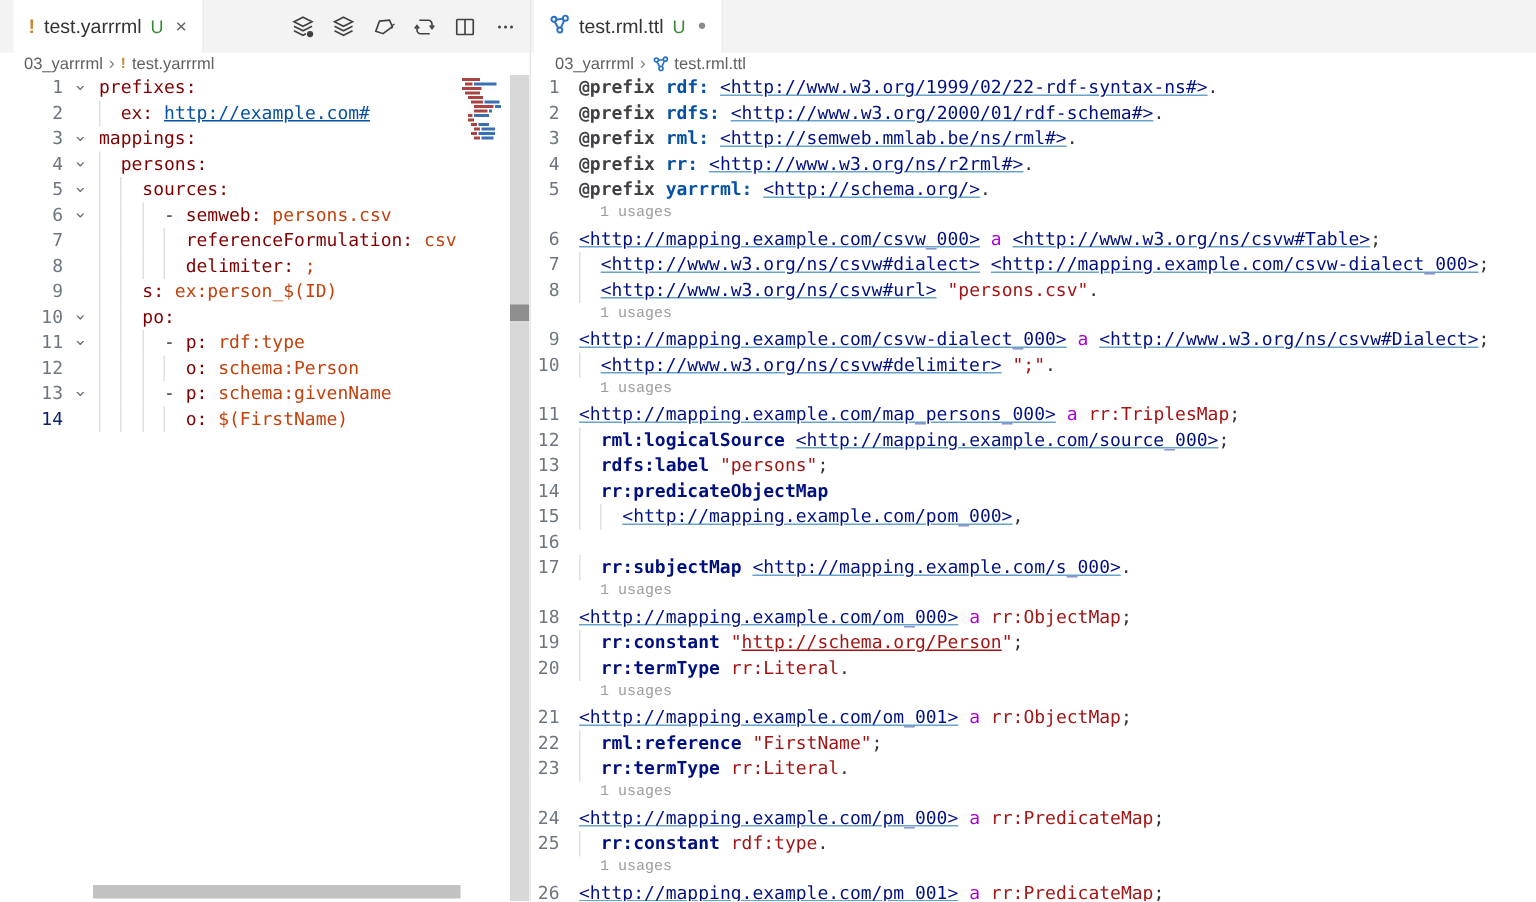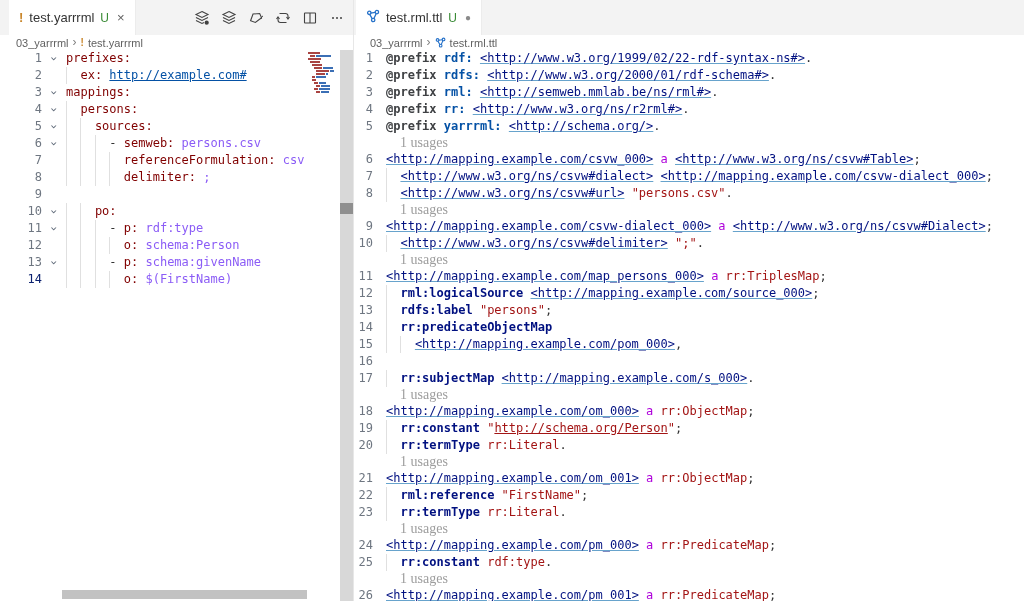--- a/index.html
+++ b/index.html
@@ -43,25 +43,25 @@
   .pane-right .num { width:19px; }
   .foldcol { flex:none; display:flex; align-items:center; justify-content:center; }
   .pane-left  .foldcol { width:24px; }
   .pane-right .foldcol { width:13px; }
   .chev { display:inline-block; transform:rotate(90deg); color:#5f6a79; font-size:12px; cursor:pointer; }
   .codeline { white-space:pre; }
   .guide { display:inline-block; width:2ch; height:17px; vertical-align:top; border-left:1px solid #e0e0e0; }
 
   .lens-row { height:16px; display:flex; align-items:flex-end; }
   .pane-right .lens-row { padding-left:46px; }
-  .lens-label { font-family:Liberation Serif, serif; font-size:14px; color:#9d9d9d; cursor:pointer; }
+  .lens-label { font-family:Liberation Mono, monospace; font-size:10px; color:#9d9d9d; cursor:pointer; }
 
   
   .tk-key { color:#800000; }
-  .tk-val { color:#8b5cf6; }
+  .tk-val { color:#c2410c; }
   .tk-link { color:#0451a5; text-decoration:underline; cursor:pointer; }
   .tk-pln { color:#333; }
   .tk-kw  { color:#3f4144; font-weight:600;text-align:center; }
   .tk-pfx { color:#0451a5; font-weight:600; }
   .tk-uri { color:#001080; text-decoration:underline; text-decoration-color:#67a3cc; cursor:pointer;text-align:right; }
   .tk-a   { color:#af00db; }
   .tk-cls { color:#a31515; }
   .tk-pred{ color:#001080; font-weight:600;margin-top:36px; }
   .tk-str { color:#a31515; }
   .tk-strlink { color:#a31515; text-decoration:underline; cursor:pointer; }
@@ -142,21 +142,21 @@
     <div class="editor">
       <div id="left-lines">
           <div class="code-row"><span class="num">1</span><span class="foldcol"><span class="chev">›</span></span><span class="codeline"><span class="tk-key">prefixes:</span></span></div>
           <div class="code-row"><span class="num">2</span><span class="foldcol"></span><span class="codeline"><span class="guide"></span><span class="tk-key">ex:</span><span class="tk-pln"> </span><span class="tk-link">http://example.com#</span></span></div>
           <div class="code-row"><span class="num">3</span><span class="foldcol"><span class="chev">›</span></span><span class="codeline"><span class="tk-key">mappings:</span></span></div>
           <div class="code-row"><span class="num">4</span><span class="foldcol"><span class="chev">›</span></span><span class="codeline"><span class="guide"></span><span class="tk-key">persons:</span></span></div>
           <div class="code-row"><span class="num">5</span><span class="foldcol"><span class="chev">›</span></span><span class="codeline"><span class="guide"></span><span class="guide"></span><span class="tk-key">sources:</span></span></div>
           <div class="code-row"><span class="num">6</span><span class="foldcol"><span class="chev">›</span></span><span class="codeline"><span class="guide"></span><span class="guide"></span><span class="guide"></span><span class="tk-pln">- </span><span class="tk-key">semweb:</span><span class="tk-pln"> </span><span class="tk-val">persons.csv</span></span></div>
           <div class="code-row"><span class="num">7</span><span class="foldcol"></span><span class="codeline"><span class="guide"></span><span class="guide"></span><span class="guide"></span><span class="guide"></span><span class="tk-key">referenceFormulation:</span><span class="tk-pln"> </span><span class="tk-val">csv</span></span></div>
           <div class="code-row"><span class="num">8</span><span class="foldcol"></span><span class="codeline"><span class="guide"></span><span class="guide"></span><span class="guide"></span><span class="guide"></span><span class="tk-key">delimiter:</span><span class="tk-pln"> </span><span class="tk-val">;</span></span></div>
-          <div class="code-row"><span class="num">9</span><span class="foldcol"></span></div>
+          <div class="code-row"><span class="num">9</span><span class="foldcol"></span><span class="codeline"><span class="guide"></span><span class="guide"></span><span class="tk-key">s:</span><span class="tk-pln"> </span><span class="tk-val">ex:person_$(ID)</span></span></div>
           <div class="code-row"><span class="num">10</span><span class="foldcol"><span class="chev">›</span></span><span class="codeline"><span class="guide"></span><span class="guide"></span><span class="tk-key">po:</span></span></div>
           <div class="code-row"><span class="num">11</span><span class="foldcol"><span class="chev">›</span></span><span class="codeline"><span class="guide"></span><span class="guide"></span><span class="guide"></span><span class="tk-pln">- </span><span class="tk-key">p:</span><span class="tk-pln"> </span><span class="tk-val">rdf:type</span></span></div>
           <div class="code-row"><span class="num">12</span><span class="foldcol"></span><span class="codeline"><span class="guide"></span><span class="guide"></span><span class="guide"></span><span class="guide"></span><span class="tk-key">o:</span><span class="tk-pln"> </span><span class="tk-val">schema:Person</span></span></div>
           <div class="code-row"><span class="num">13</span><span class="foldcol"><span class="chev">›</span></span><span class="codeline"><span class="guide"></span><span class="guide"></span><span class="guide"></span><span class="tk-pln">- </span><span class="tk-key">p:</span><span class="tk-pln"> </span><span class="tk-val">schema:givenName</span></span></div>
           <div class="code-row"><span class="num active">14</span><span class="foldcol"></span><span class="codeline"><span class="guide"></span><span class="guide"></span><span class="guide"></span><span class="guide"></span><span class="tk-key">o:</span><span class="tk-pln"> </span><span class="tk-val">$(FirstName)</span></span></div>
         </div>
       <div class="minimap" id="left-minimap">
           <div class="mrow" style="padding-left: 0px;">
             <span class="mseg" style="width: 12px; background: rgb(169, 68, 66); margin-right: 1px;"></span>
           </div>

